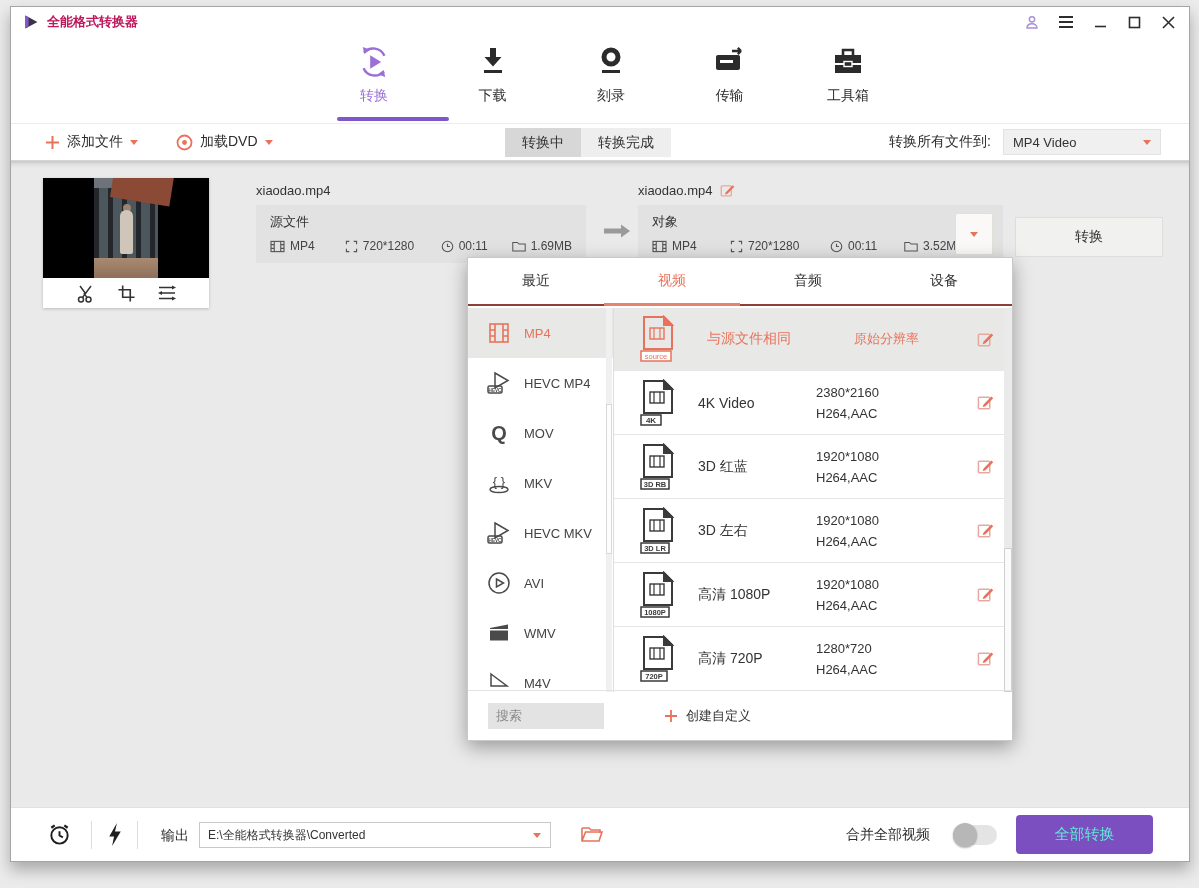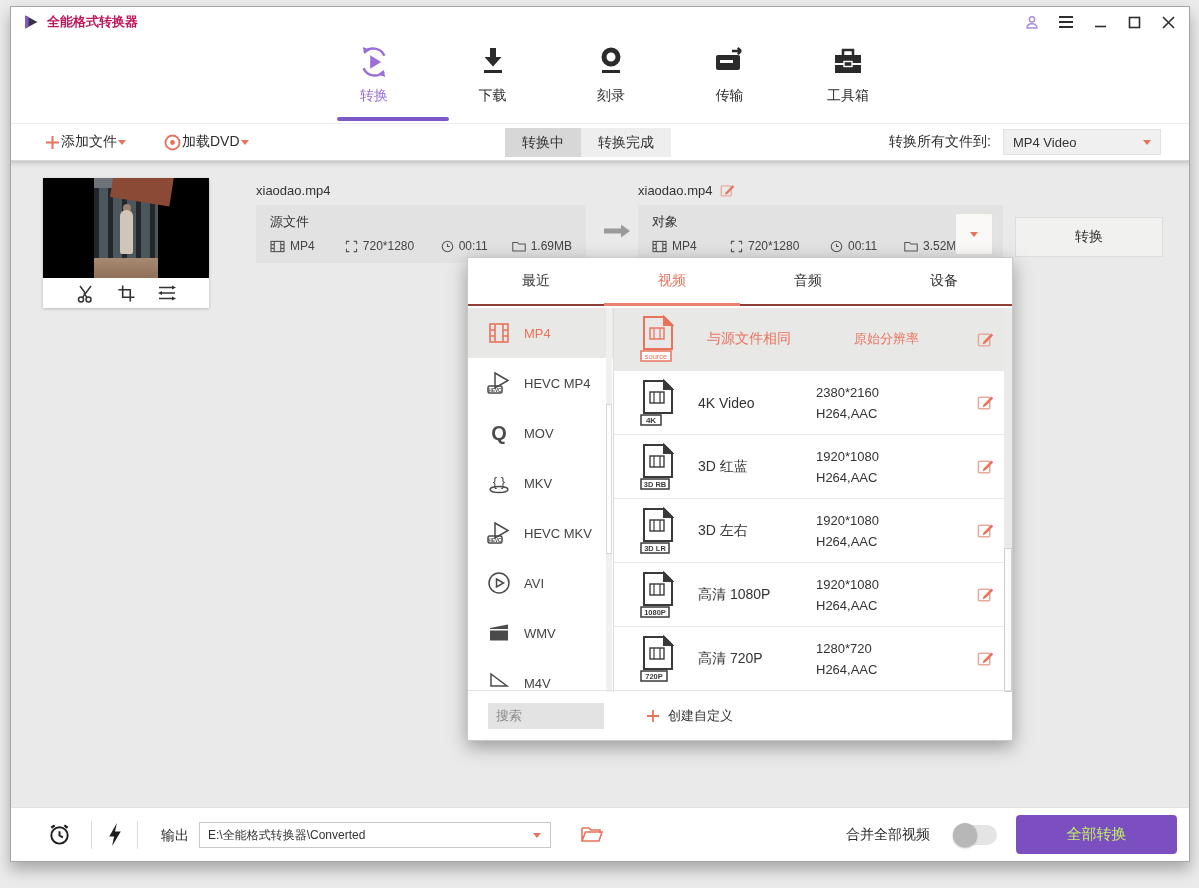--- a/index.html
+++ b/index.html
@@ -18,21 +18,21 @@
   .nav { position:absolute; left:0; top:30px; width:100%; height:86px; }
   .nav-items { position:absolute; left:320px; top:6px; width:560px; display:flex; justify-content:space-between; }
   .nav-item { width:86px; display:flex; flex-direction:column; align-items:center; gap:6px; color:#2d2d2d; cursor:pointer; }
   .nav-item .nlabel { font-size:14px; }
   .nav-item.active { color:#9a6fd8; }
   .nav-underline { position:absolute; left:326px; top:110px; width:112px; height:4px; background:#7e57c8; border-radius:2px; }
 
   
   .toolbar { position:absolute; left:0; top:116px; width:100%; height:38px; background:#fff; border-top:1px solid #ececec; border-bottom:1px solid #d6d6d6; }
   .tb-left { position:absolute; left:34px; top:0; height:100%; display:flex; align-items:center; gap:10px; }
-  .tb-item { display:flex; align-items:center; gap:1px; cursor:pointer; font-size:14px; color:#2d2d2d; }
+  .tb-item { display:flex; align-items:center; gap:7px; cursor:pointer; font-size:14px; color:#2d2d2d; }
   .caret { width:0; height:0; border-left:4px solid transparent; border-right:4px solid transparent; border-top:5px solid #e8735c; }
   .tabswrap { position:absolute; left:494px; top:4px; display:flex; }
   .mid-tab { height:29px; padding:0 17px; font-size:14px; color:#333; display:flex; align-items:center; cursor:pointer; }
   .mid-tab.active { background:#d7d7d7; }
   .mid-tab.idle { background:#eeeeee; }
   .tb-rt { position:absolute; right:28px; top:0; height:100%; display:flex; align-items:center; gap:12px; }
   .tb-rt .lbl { font-size:14px; color:#2d2d2d; }
   .fmt-select { width:158px; height:26px; background:#f0f0f0; border:1px solid #e2e2e2; display:flex; align-items:center; padding:0 9px; font-size:13px; color:#333; cursor:pointer; }
   .fmt-select .caret { margin-left:auto; }
 
@@ -80,36 +80,36 @@
   .preset-row:first-child { border-top:none; height:62px; }
   .preset-row.sel { background:#e8e8e6; }
   .ficon { width:40px; height:48px; color:#3a3a3a; flex:0 0 auto; }
   .preset-row.sel .ficon { color:#e8735c; }
   .p-name { font-size:14px; color:#333; margin-left:20px; width:118px; }
   .preset-row.sel .p-name, .preset-row.sel .p-spec1 { color:#e8735c;margin-left:29px; }
   .p-specs { display:flex; flex-direction:column; gap:6px; font-size:13px; color:#333; width:150px; }
   .p-edit { margin-left:auto; margin-right:18px; cursor:pointer; display:flex; }
   .p-scroll { position:absolute; right:0; top:0; width:8px; height:100%; background:#eaeaea; }
   .p-thumb { position:absolute; left:0; width:8px; top:240px; height:144px; background:#fbfbfb; border:1px solid #cfcfcf; }
-  .p-footer { position:absolute; left:0; right:0; bottom:0; height:50px; border-top:1px solid #e3e3e3; display:flex; align-items:center; }
+  .p-footer { position:absolute; left:0; right:0; bottom:0; height:50px; border-top:1px solid #e3e3e3; display:flex; align-items:center;gap:18px; }
   .search-box { margin-left:20px; width:116px; height:26px; background:#e3e3e3; border:none; outline:none; padding:0 8px; font-size:13px; color:#555; font-family:inherit; }
   .search-box::placeholder { color:#8a8a8a; }
   .create-custom { margin-left:42px; display:flex; align-items:center; gap:8px; font-size:13px; color:#333; cursor:pointer; }
 
   
   .bottombar { position:absolute; left:0; bottom:0; width:100%; height:54px; background:#fff; border-top:1px solid #e0e0e0; }
   .bicon { position:absolute; cursor:pointer; display:flex; }
   .bsep { position:absolute; top:13px; width:1px; height:28px; background:#dcdcdc; }
   .out-lbl { position:absolute; left:150px; top:19px; font-size:14px; color:#2d2d2d; }
   .out-input-wrap { position:absolute; left:188px; top:14px; width:352px; height:26px; border:1px solid #c9c9c9; background:#fff; display:flex; align-items:center; }
   .out-input { flex:1; border:none; outline:none; padding:0 8px; font-size:12px; color:#333; font-family:inherit; background:transparent; }
   .merge-lbl { position:absolute; left:835px; top:18px; font-size:14px; color:#2d2d2d; }
   .toggle { position:absolute; left:942px; top:17px; width:44px; height:20px; background:#e4e4e4; border-radius:10px; cursor:pointer; }
   .knob { position:absolute; left:0; top:-2px; width:24px; height:24px; background:#b7b7b7; border-radius:50%; box-shadow:0 1px 2px rgba(0,0,0,.3); }
-  .convert-all-btn { position:absolute; left:1005px; top:7px; width:161px; height:39px; background:#7c4fc0; border:none; border-radius:4px; color:#bef264; font-size:15px; font-family:inherit; cursor:pointer; }
+  .convert-all-btn { position:absolute; left:1005px; top:7px; width:137px; height:39px; background:#7c4fc0; border:none; border-radius:4px; color:#5eead4; font-size:15px; font-family:inherit; cursor:pointer; }
 </style>
 </head>
 <body>
 
 <div id="window">
 
   <div class="titlebar">
     <svg class="logo" viewBox="0 0 20 20">
         <path d="M3 2l15 8-15 8z" fill="#3a3347"></path>
         <path d="M3 2v16l4-2V4z" fill="#7e57c8"></path>

